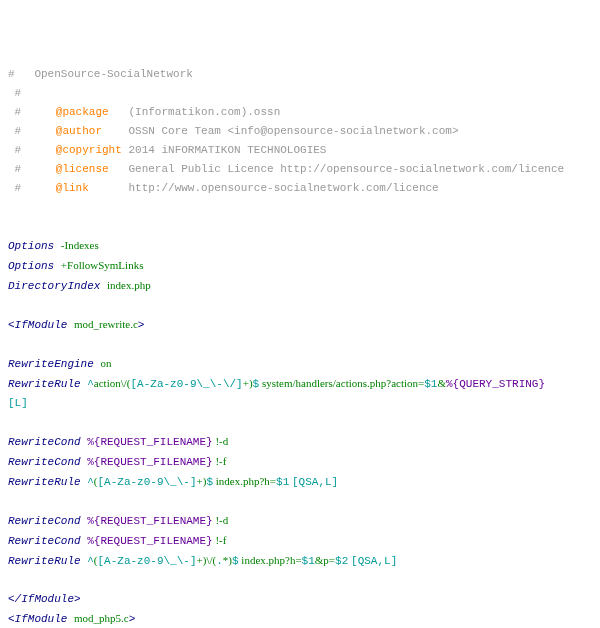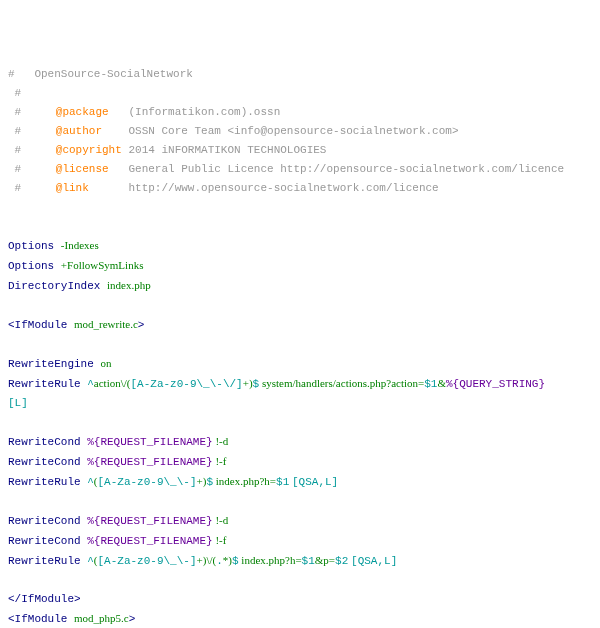--- a/index.html
+++ b/index.html
@@ -7,21 +7,21 @@
     padding: 8px;
     font-family: "Courier New", Courier, monospace;
     font-size: 11px;
     line-height: 19px;
     background: #ffffff;
     color: #333;
     white-space: pre;
   }
   .c-gray   { color: #999999; }
   .c-orange { color: #ff8000; padding-left: 28px; }
-  .c-navy   { color: #000080; }
+  .c-navy   { color: #000080; font-style: italic; }
   .c-green  { color: #008000; font-family: Liberation Serif, serif; }
   .c-teal   { color: #009999; }
   .c-purple { color: #660099; }
   .line { display: block; }
 </style>
 </head>
 <body>
 
 
 <div id="code"><span class="line"><span class="c-gray">#   OpenSource-SocialNetwork</span></span><span class="line"><span class="c-gray"> #</span></span><span class="line"><span class="c-gray"> # </span><span class="c-orange">@package</span><span class="c-gray">   (Informatikon.com).ossn</span></span><span class="line"><span class="c-gray"> # </span><span class="c-orange">@author</span><span class="c-gray">    OSSN Core Team &lt;info@opensource-socialnetwork.com&gt;</span></span><span class="line"><span class="c-gray"> # </span><span class="c-orange">@copyright</span><span class="c-gray"> 2014 iNFORMATIKON TECHNOLOGIES</span></span><span class="line"><span class="c-gray"> # </span><span class="c-orange">@license</span><span class="c-gray">   General Public Licence http://opensource-socialnetwork.com/licence </span></span><span class="line"><span class="c-gray"> # </span><span class="c-orange">@link</span><span class="c-gray">      http://www.opensource-socialnetwork.com/licence</span></span><span class="line">&nbsp;</span><span class="line">&nbsp;</span><span class="line"><span class="c-navy">Options </span><span class="c-green">-Indexes</span></span><span class="line"><span class="c-navy">Options </span><span class="c-green">+FollowSymLinks</span></span><span class="line"><span class="c-navy">DirectoryIndex </span><span class="c-green">index.php</span></span><span class="line">&nbsp;</span><span class="line"><span class="c-navy">&lt;IfModule </span><span class="c-green">mod_rewrite.c</span><span class="c-navy">&gt;</span></span><span class="line">&nbsp;</span><span class="line"><span class="c-navy">RewriteEngine </span><span class="c-green">on</span></span><span class="line"><span class="c-navy">RewriteRule </span><span class="c-teal">^</span><span class="c-green">action\/(</span><span class="c-teal">[A-Za-z0-9\_\-\/]</span><span class="c-green">+)</span><span class="c-teal">$</span><span class="c-green"> system/handlers/actions.php?action=</span><span class="c-teal">$1</span><span class="c-green">&amp;</span><span class="c-purple">%{QUERY_STRING}</span></span><span class="line"><span class="c-teal">[L]</span></span><span class="line">&nbsp;</span><span class="line"><span class="c-navy">RewriteCond </span><span class="c-purple">%{REQUEST_FILENAME}</span><span class="c-green"> !-d</span></span><span class="line"><span class="c-navy">RewriteCond </span><span class="c-purple">%{REQUEST_FILENAME}</span><span class="c-green"> !-f</span></span><span class="line"><span class="c-navy">RewriteRule </span><span class="c-teal">^</span><span class="c-green">(</span><span class="c-teal">[A-Za-z0-9\_\-]</span><span class="c-green">+)</span><span class="c-teal">$</span><span class="c-green"> index.php?h=</span><span class="c-teal">$1</span><span class="c-green"> </span><span class="c-teal">[QSA,L]</span></span><span class="line">&nbsp;</span><span class="line"><span class="c-navy">RewriteCond </span><span class="c-purple">%{REQUEST_FILENAME}</span><span class="c-green"> !-d</span></span><span class="line"><span class="c-navy">RewriteCond </span><span class="c-purple">%{REQUEST_FILENAME}</span><span class="c-green"> !-f</span></span><span class="line"><span class="c-navy">RewriteRule </span><span class="c-teal">^</span><span class="c-green">(</span><span class="c-teal">[A-Za-z0-9\_\-]</span><span class="c-green">+)\/(</span><span class="c-teal">.</span><span class="c-green">*)</span><span class="c-teal">$</span><span class="c-green"> index.php?h=</span><span class="c-teal">$1</span><span class="c-green">&amp;p=</span><span class="c-teal">$2</span><span class="c-green"> </span><span class="c-teal">[QSA,L]</span></span><span class="line">&nbsp;</span><span class="line"><span class="c-navy">&lt;/IfModule&gt;</span></span><span class="line"><span class="c-navy">&lt;IfModule </span><span class="c-green">mod_php5.c</span><span class="c-navy">&gt;</span></span><span class="line"><span class="c-navy">  php_value memory_limit </span><span class="c-green">64M</span></span></div>

